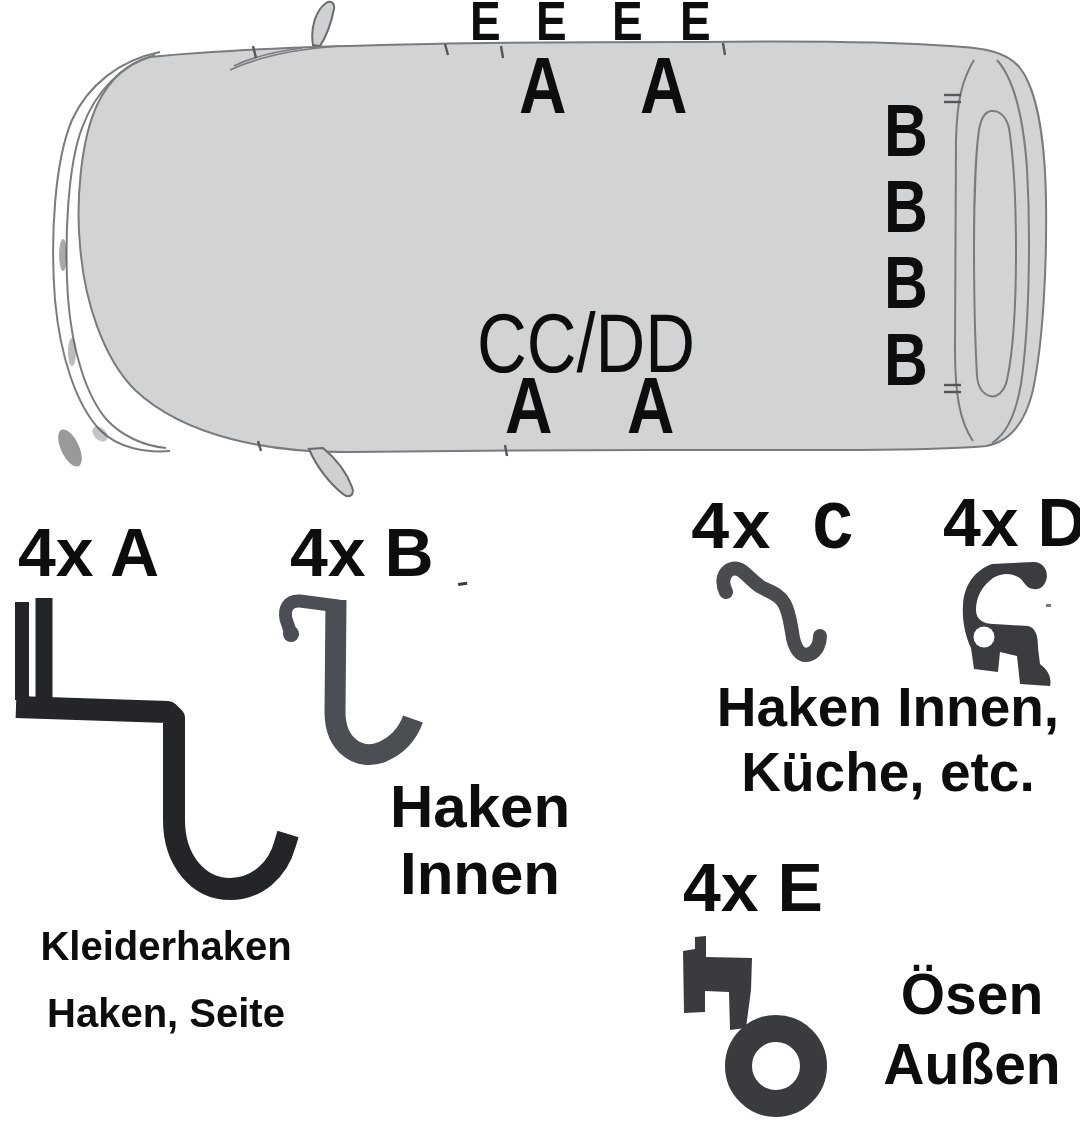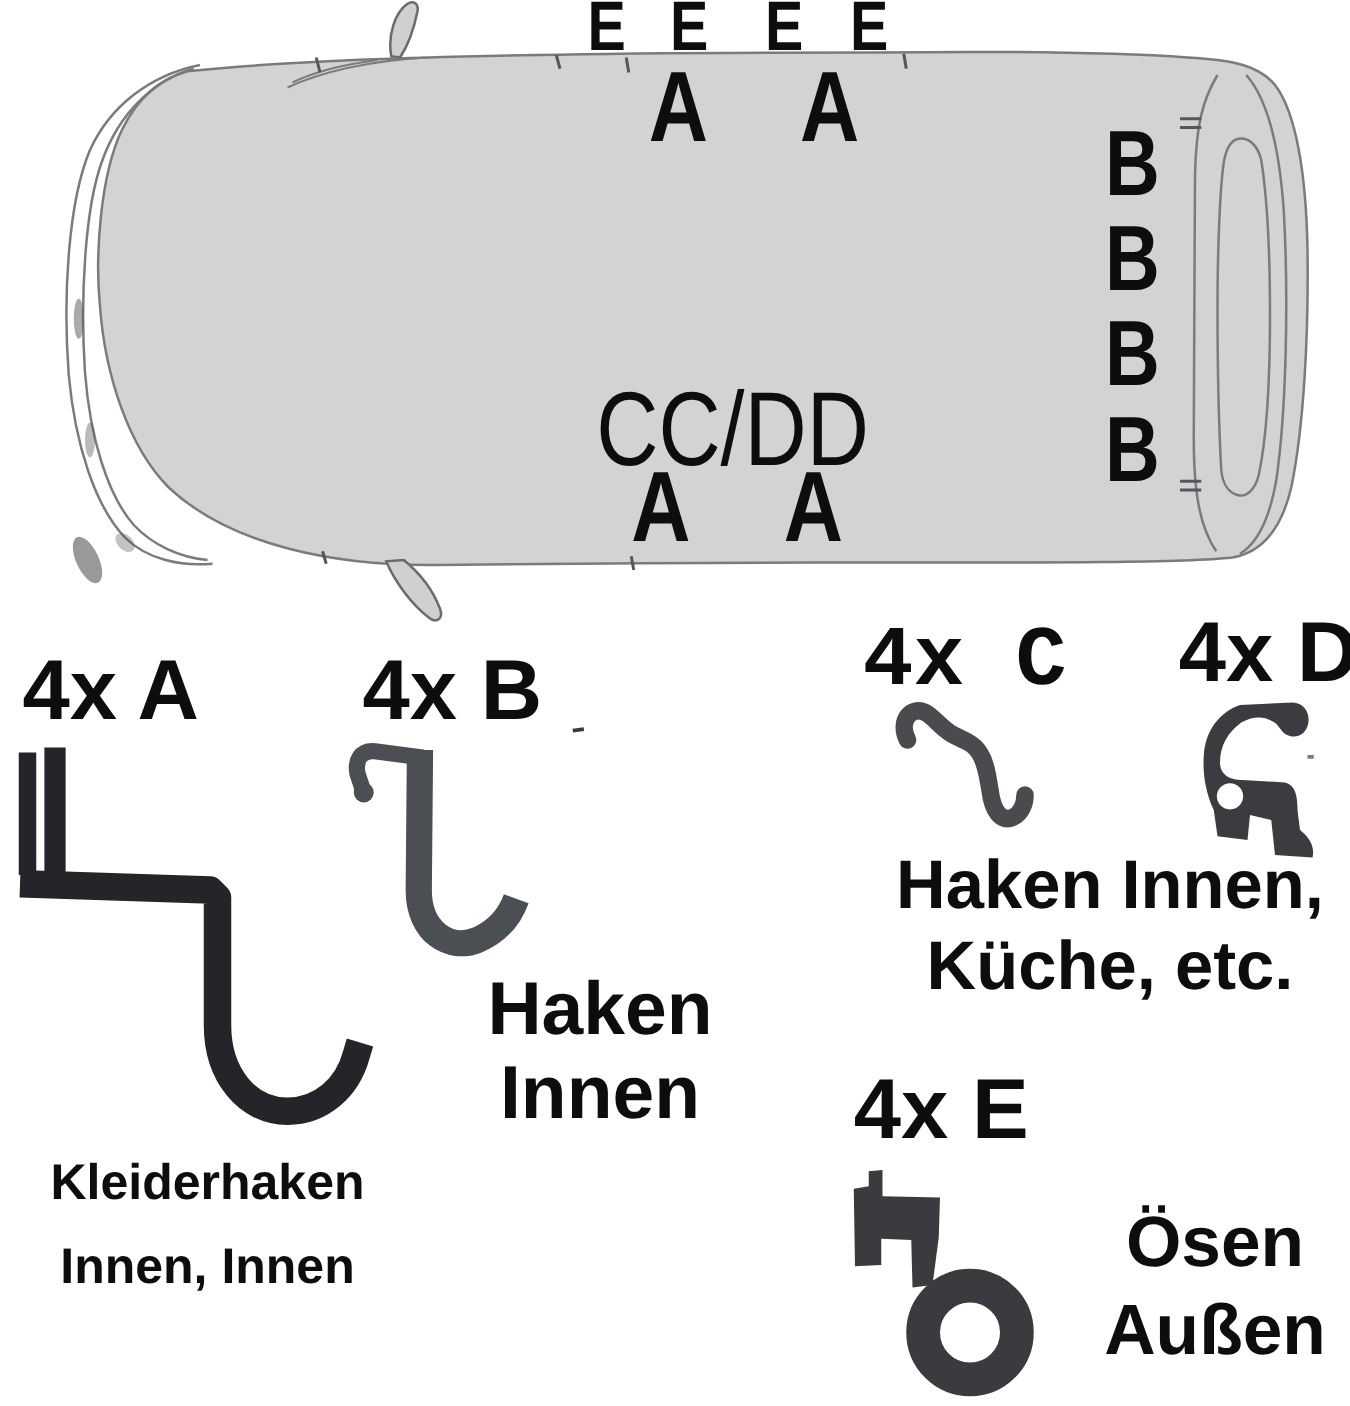--- a/index.html
+++ b/index.html
@@ -177,21 +177,21 @@
   <span class="vl" style="left:627px;top:366px;font-size:80px;">A</span>
 
   <div class="qty" style="left:18px;top:518px;">4x A</div>
   <div class="qty" style="left:290px;top:518px;">4x B</div>
   <div class="qty" style="left:690px;top:496px;font-family:Liberation Mono, monospace;">4x C</div>
   <div class="qty" style="left:943px;top:488px;">4x D</div>
   <div class="qty" style="left:683px;top:853px;">4x E</div>
 
   <div class="desc" style="left:0px;top:913px;width:332px;font-size:40px;line-height:67px;">
     <div>Kleiderhaken</div>
-    <div>Innen, Innen</div>
+    <div>Haken, Seite</div>
   </div>
   <div class="desc" style="left:370px;top:773px;width:220px;font-size:60px;line-height:67px;">
     <div>Haken</div>
     <div>Innen</div>
   </div>
   <div class="desc" style="left:698px;top:675px;width:380px;font-size:55px;line-height:65px;">
     <div>Haken Innen,</div>
     <div>Küche, etc.</div>
   </div>
   <div class="desc" style="left:862px;top:959px;width:220px;font-size:57px;line-height:70px;">

